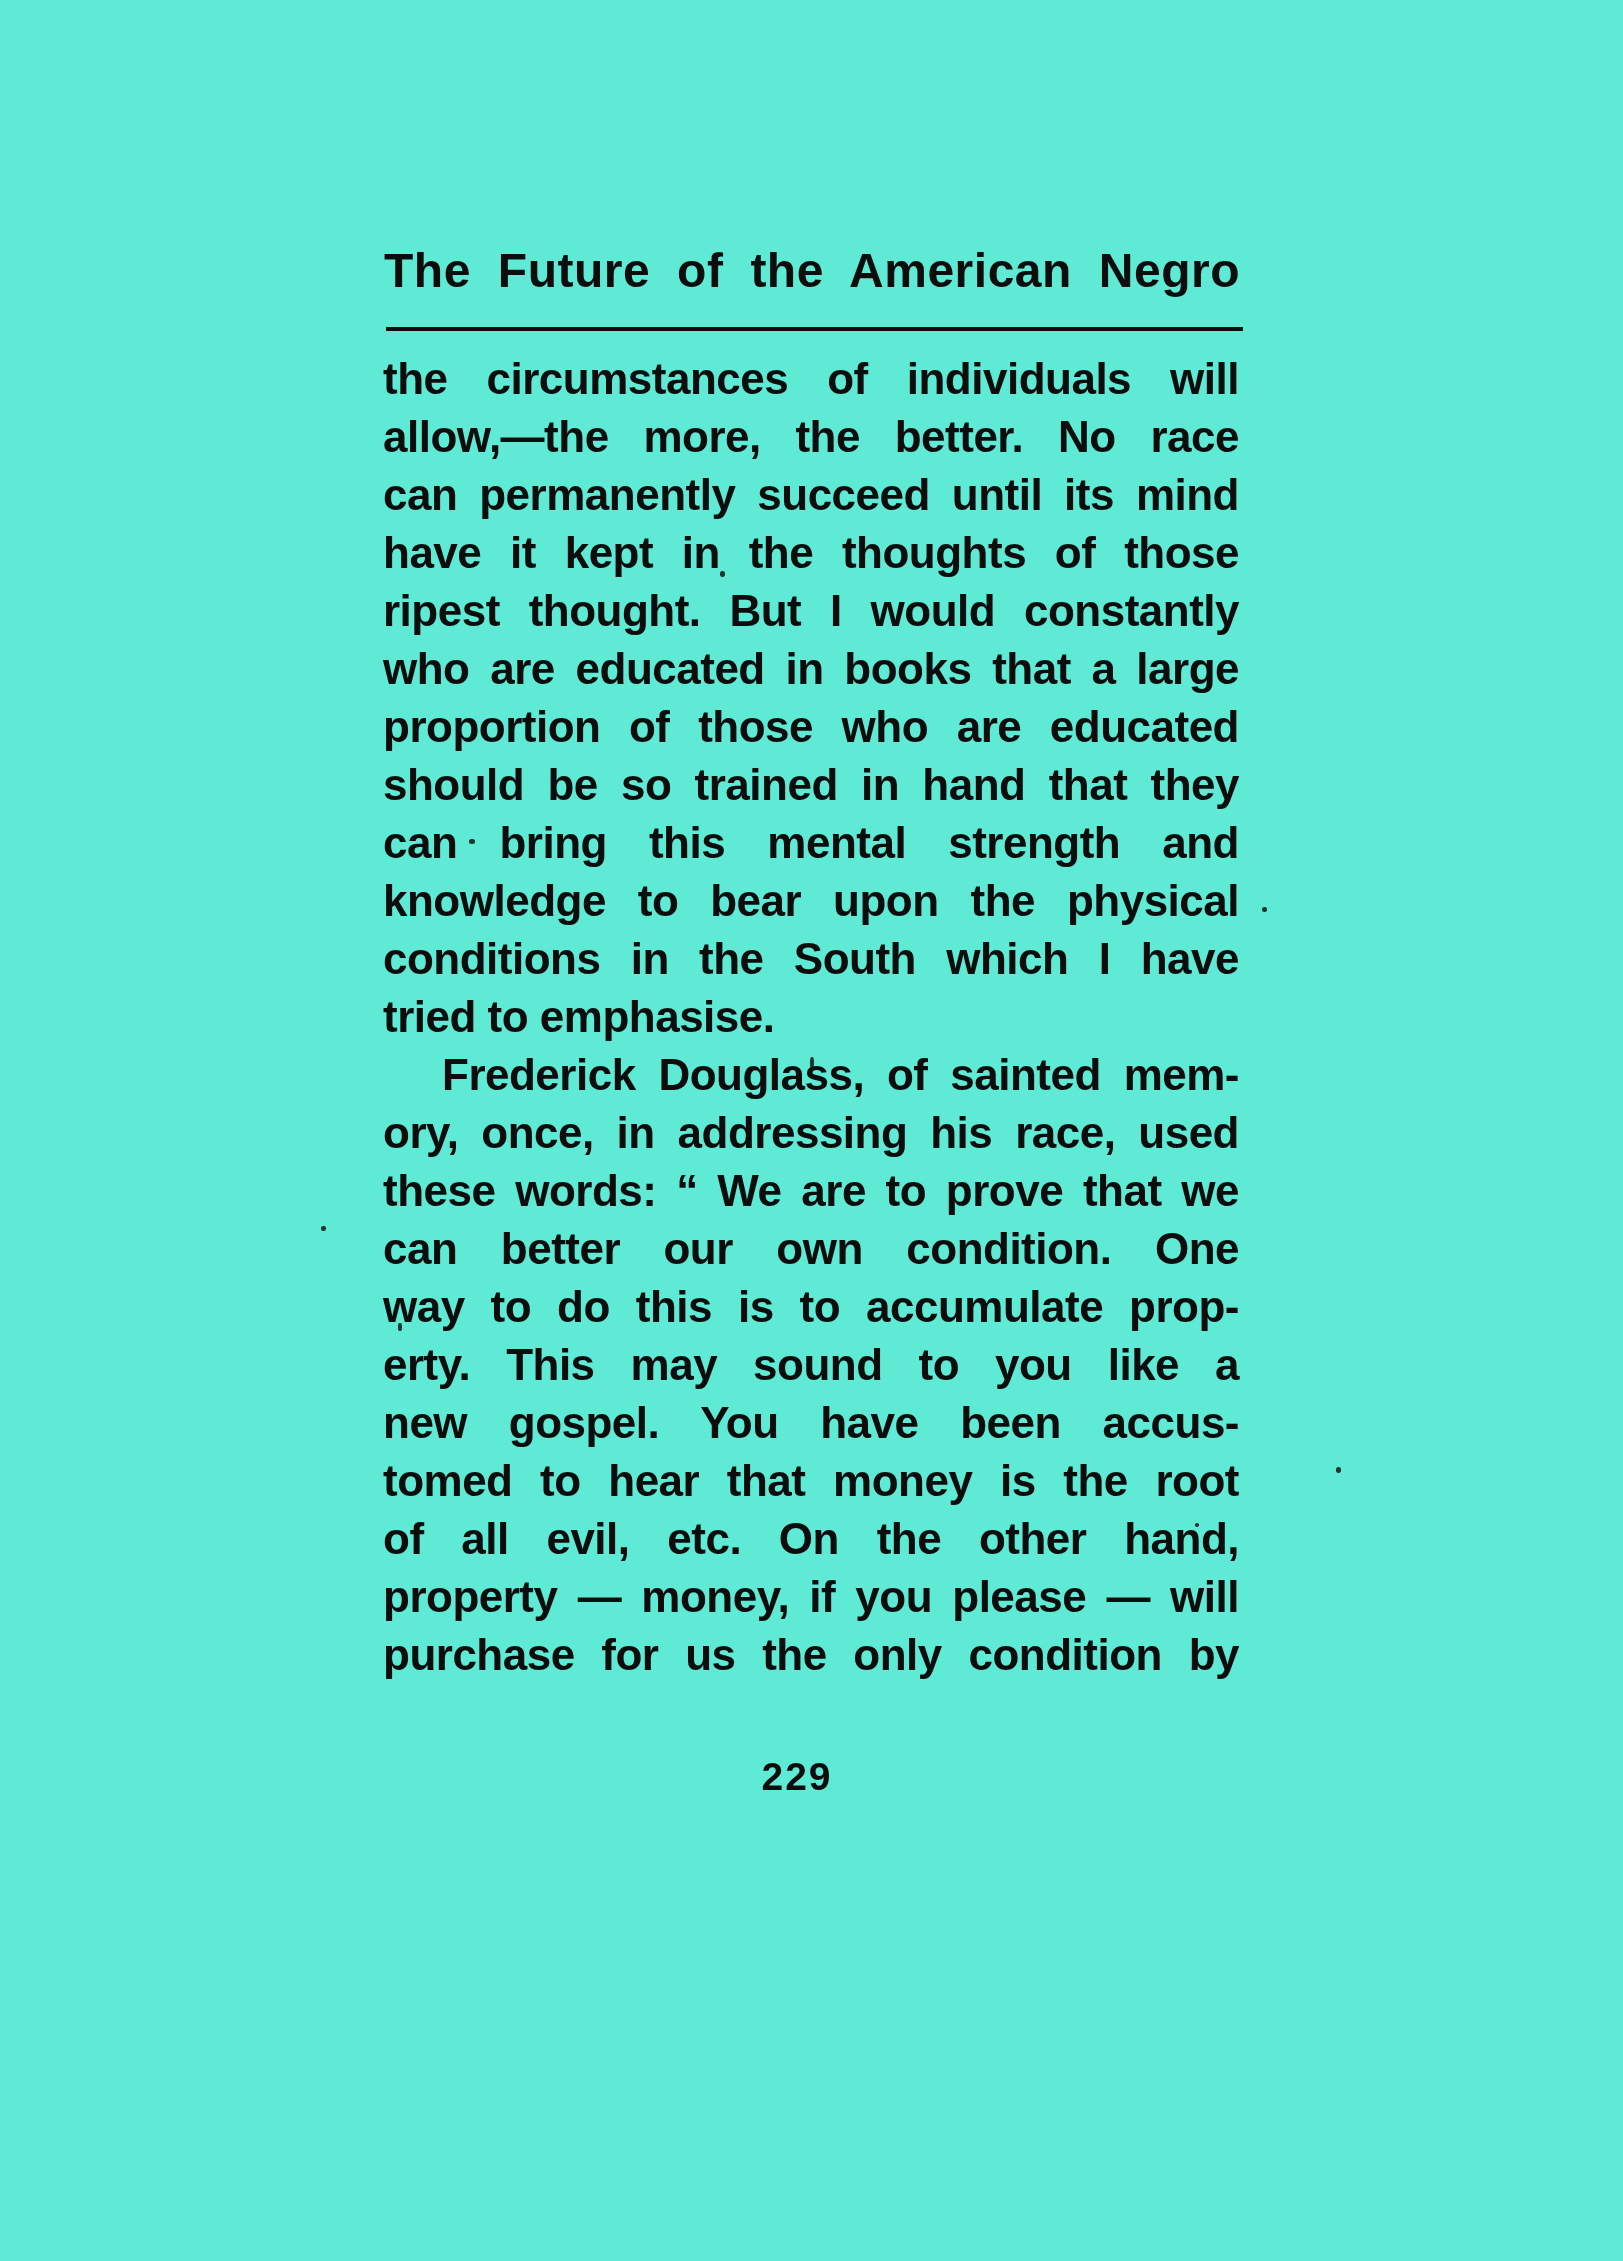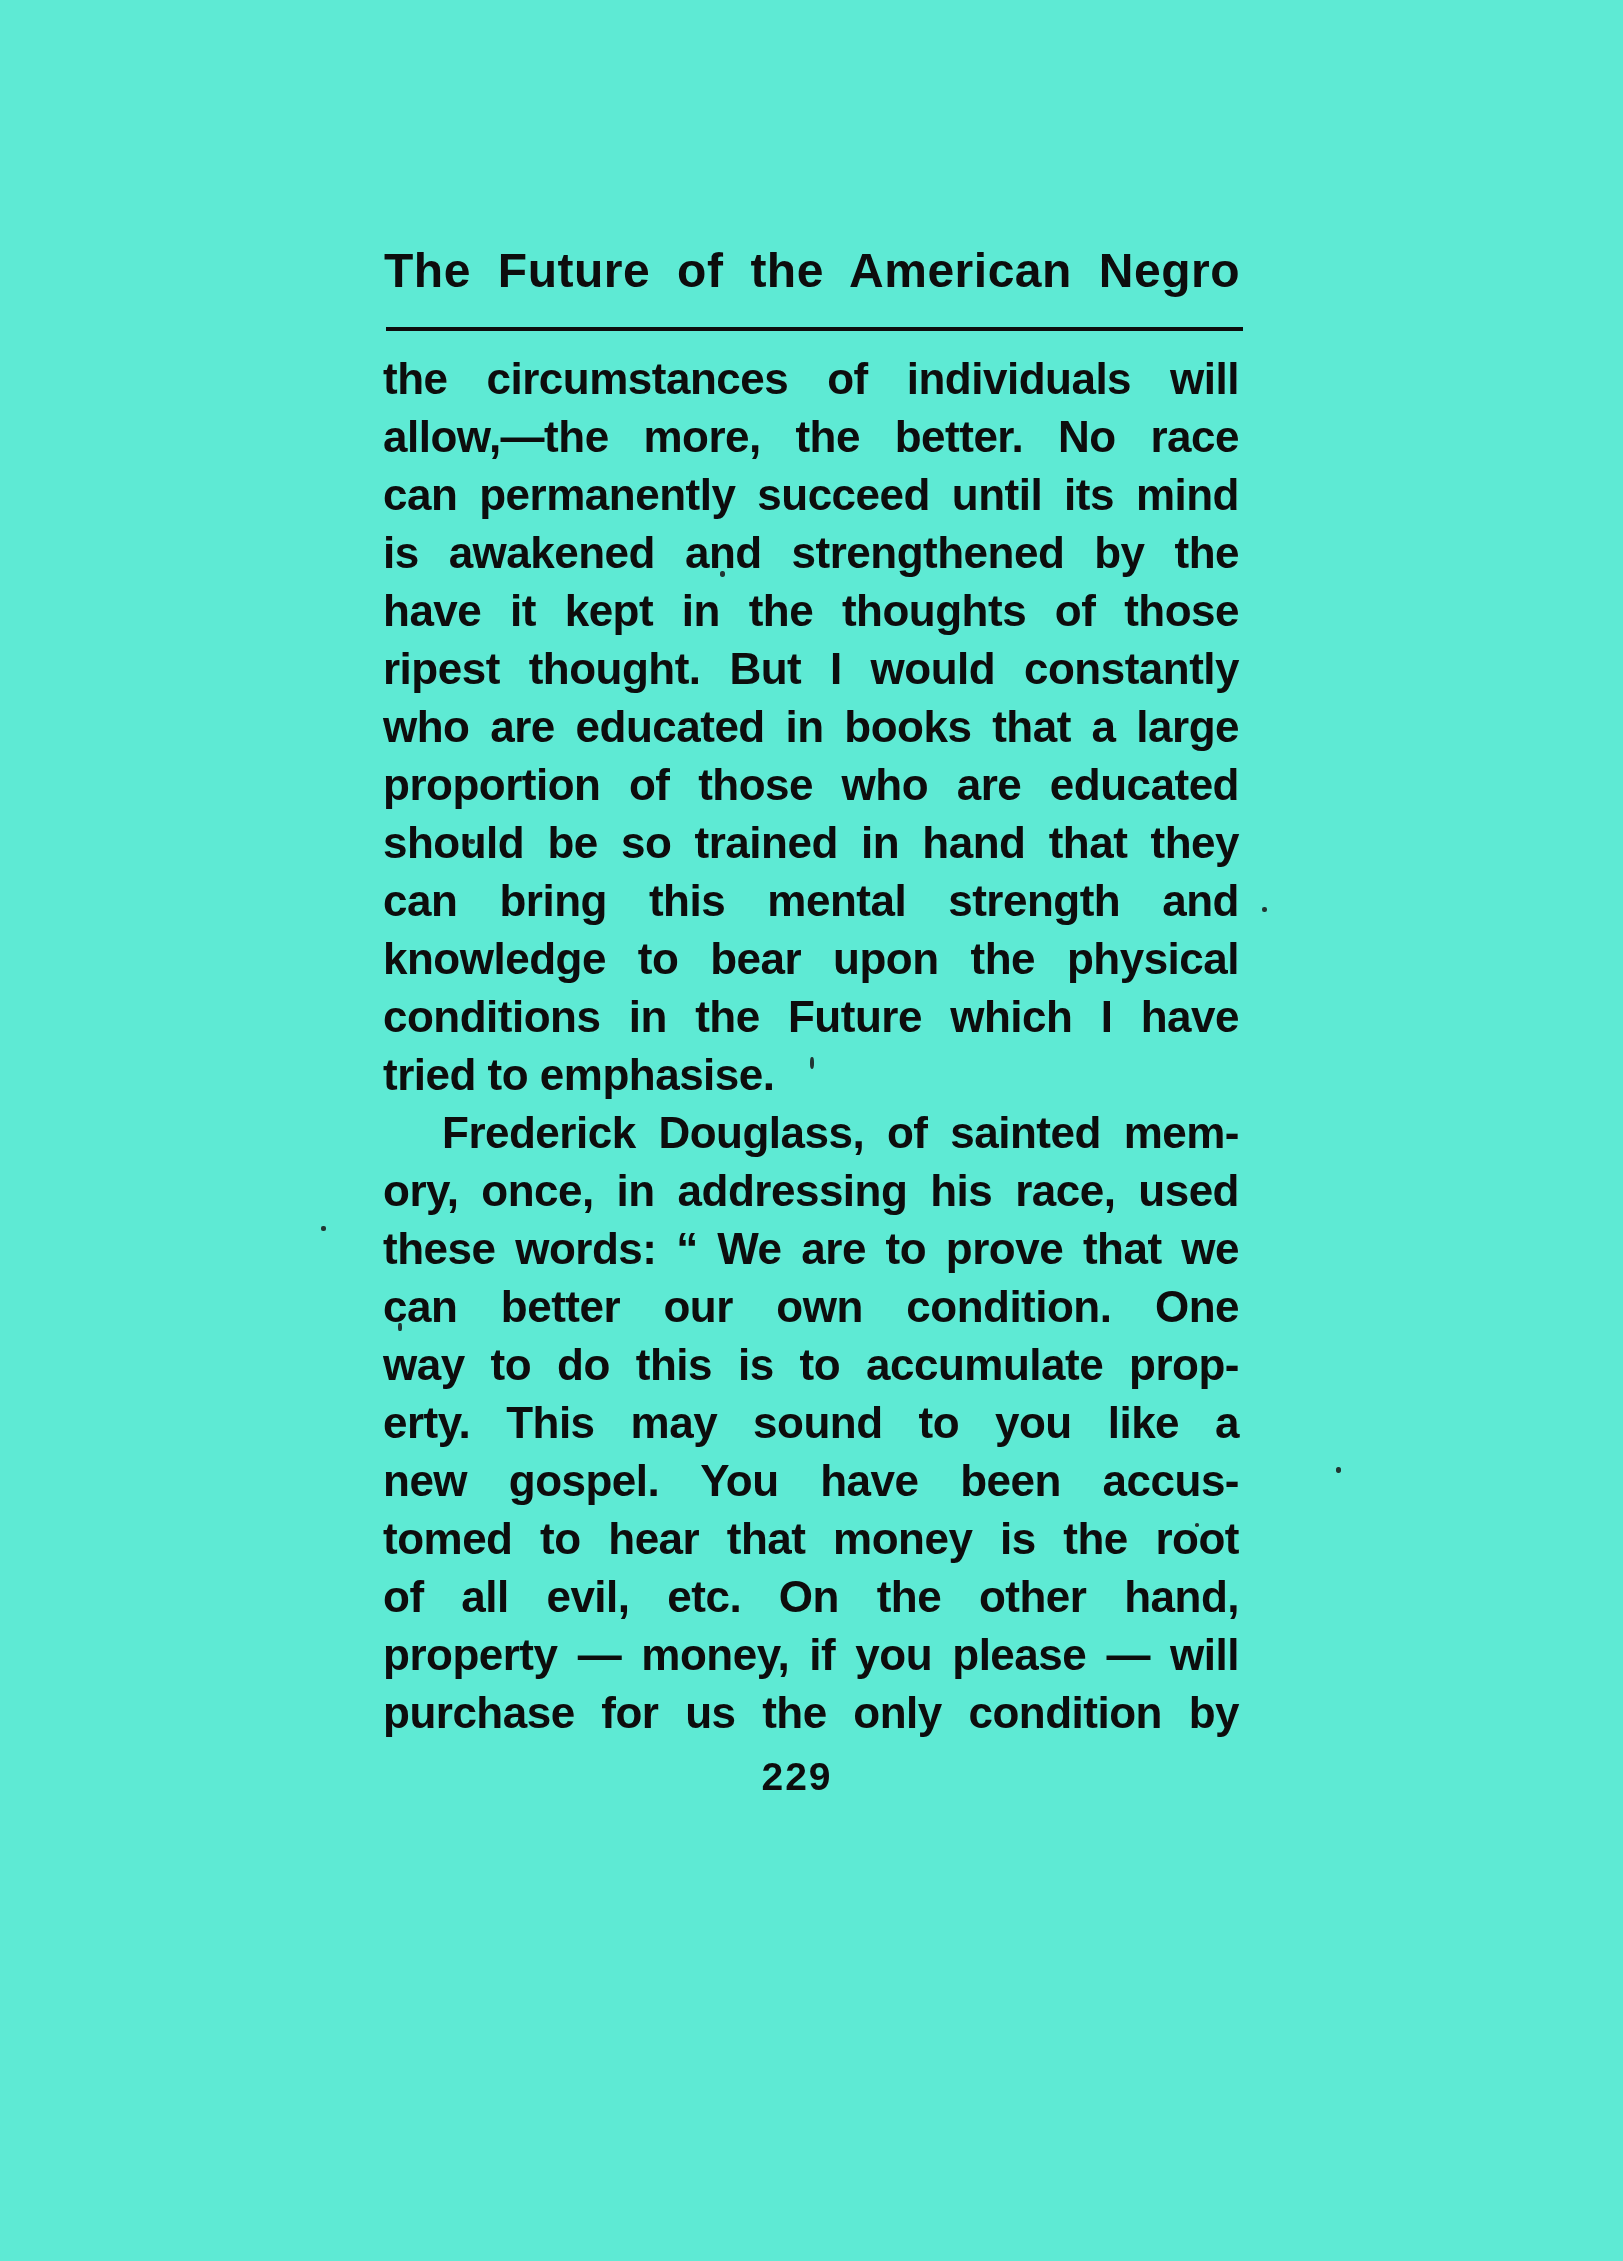--- a/index.html
+++ b/index.html
@@ -84,29 +84,28 @@
 
 <div class="page">
   <div class="running-head">The Future of the American Negro</div>
 
   <div class="head-rule"></div>
 
   <div class="body-text">
       <div class="line">the circumstances of individuals will</div>
       <div class="line">allow,—the more, the better.  No race</div>
       <div class="line">can permanently succeed until its mind</div>
-      <div class="line">is awakened and strengthened by the</div>
       <div class="line">have it kept in the thoughts of those</div>
       <div class="line">ripest thought.  But I would constantly</div>
       <div class="line">who are educated in books that a large</div>
       <div class="line">proportion of those who are educated</div>
       <div class="line">should be so trained in hand that they</div>
       <div class="line">can bring this mental strength and</div>
       <div class="line">knowledge to bear upon the physical</div>
-      <div class="line">conditions in the Future which I have</div>
+      <div class="line">conditions in the South which I have</div>
       <div class="line no-justify">tried to emphasise.</div>
       <div class="line indent">Frederick Douglass, of sainted mem-</div>
       <div class="line">ory, once, in addressing his race, used</div>
       <div class="line">these words: “ We are to prove that we</div>
       <div class="line">can better our own condition.  One</div>
       <div class="line">way to do this is to accumulate prop-</div>
       <div class="line">erty.  This may sound to you like a</div>
       <div class="line">new gospel.  You have been accus-</div>
       <div class="line">tomed to hear that money is the root</div>
       <div class="line">of all evil, etc.  On the other hand,</div>

